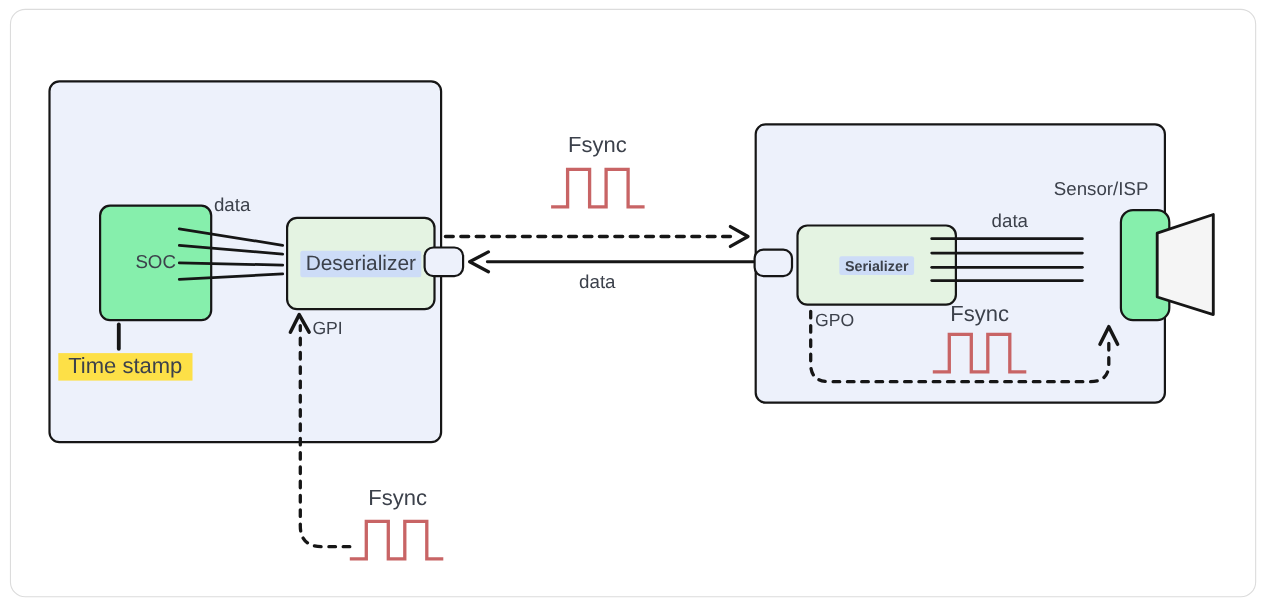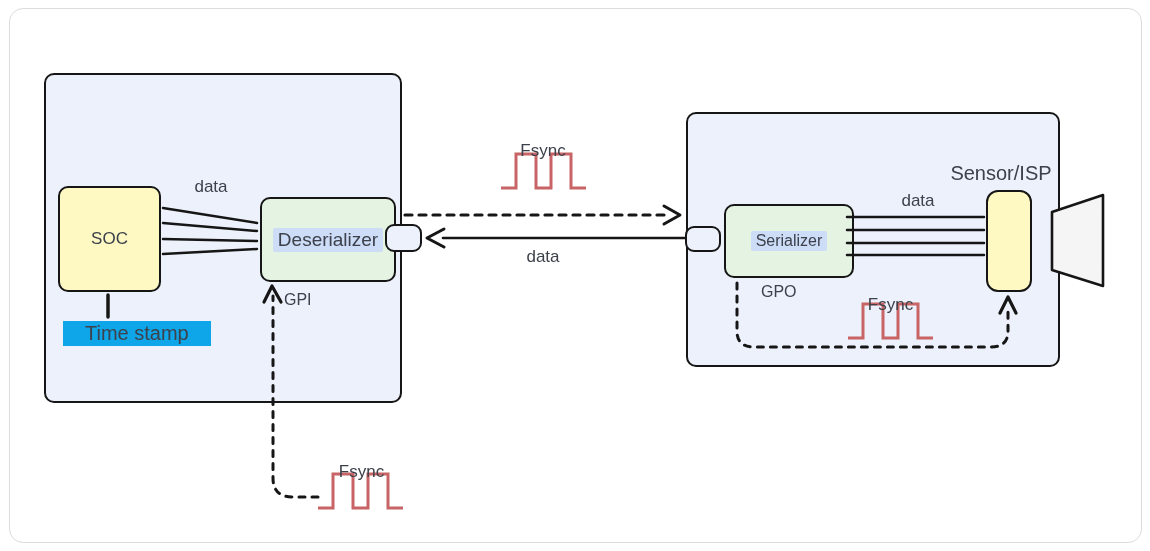--- a/index.html
+++ b/index.html
@@ -18,53 +18,53 @@
   }
   .box{
     position:absolute;
     border:2.6px solid #161616;
     border-radius:10px;
     box-sizing:border-box;
     z-index:1;
     display:flex;align-items:center;justify-content:center;
   }
   .blue-fill{background:#edf1fb;}
-  .pink-fill{background:#fef9c3;}
+  .pink-fill{background:#86efac;margin-left:32px;}
   .green-fill{background:#e4f3e2;}
 
   .controller-box{left:44px;top:73px;width:358px;height:330px;}
   .camera-box{left:686px;top:112px;width:374px;height:255px;}
   .soc-box{left:58px;top:186px;width:103px;height:106px;font-size:17px;}
   .deserializer-box{left:260px;top:197px;width:136px;height:85px;font-size:19px;justify-content:center;}
-  .serializer-box{left:724px;top:204px;width:130px;height:74px;font-size:16px;}
+  .serializer-box{left:724px;top:204px;width:146px;height:74px;font-size:13px;font-weight:bold;}
   .sensor-box{left:986px;top:190px;width:46px;height:102px;border-radius:12px;}
   .port{border-radius:9px;}
   .controller-port{left:385px;top:224px;width:37px;height:28px;}
   .camera-port{left:685px;top:226px;width:36px;height:26px;}
 
   .svg-layer{position:absolute;left:0;top:0;z-index:2;pointer-events:none;}
 
   .label{position:absolute;z-index:3;white-space:nowrap;}
   .centered{text-align:center;}
   .title{font-size:18px;}
   .controller-title{left:44px;top:45px;width:358px;}
   .camera-title{left:686px;top:85px;width:374px;}
-  .sensor-label{left:945px;top:162px;width:112px;font-size:20px;}
+  .sensor-label{left:945px;top:162px;width:112px;font-size:17px;}
   .data-label{font-size:17px;}
   .data-label-controller{left:173px;top:177px;width:76px;}
   .data-label-link{left:493px;top:247px;width:100px;}
   .data-label-camera{left:878px;top:191px;width:80px;}
-  .fsync-label{font-size:17px;margin-top:20px;}
+  .fsync-label{font-size:20px;}
   .fsync-label-link{left:494px;top:121px;width:98px;}
   .fsync-label-camera{left:847px;top:275px;width:87px;}
   .fsync-label-external{left:318px;top:442px;width:87px;}
   .pin-label{font-size:16px;text-align:center;}
   .gpi-label{left:284px;top:291px;}
-  .gpo-label{left:741px;top:283px;margin-left:20px;}
-  .timestamp-label{left:63px;top:321px;font-size:20px;background:#0ea5e9;padding:1px 22px;}
+  .gpo-label{left:741px;top:283px;}
+  .timestamp-label{left:53px;top:321px;font-size:20px;background:#fde047;padding:1px 9px;}
 
   .highlight{background:#cddcf7;padding:1px 5px;border-radius:2px;}
 </style>
 </head>
 <body>
 
 <div class="canvas">
 
   <div class="frame"></div>
 

